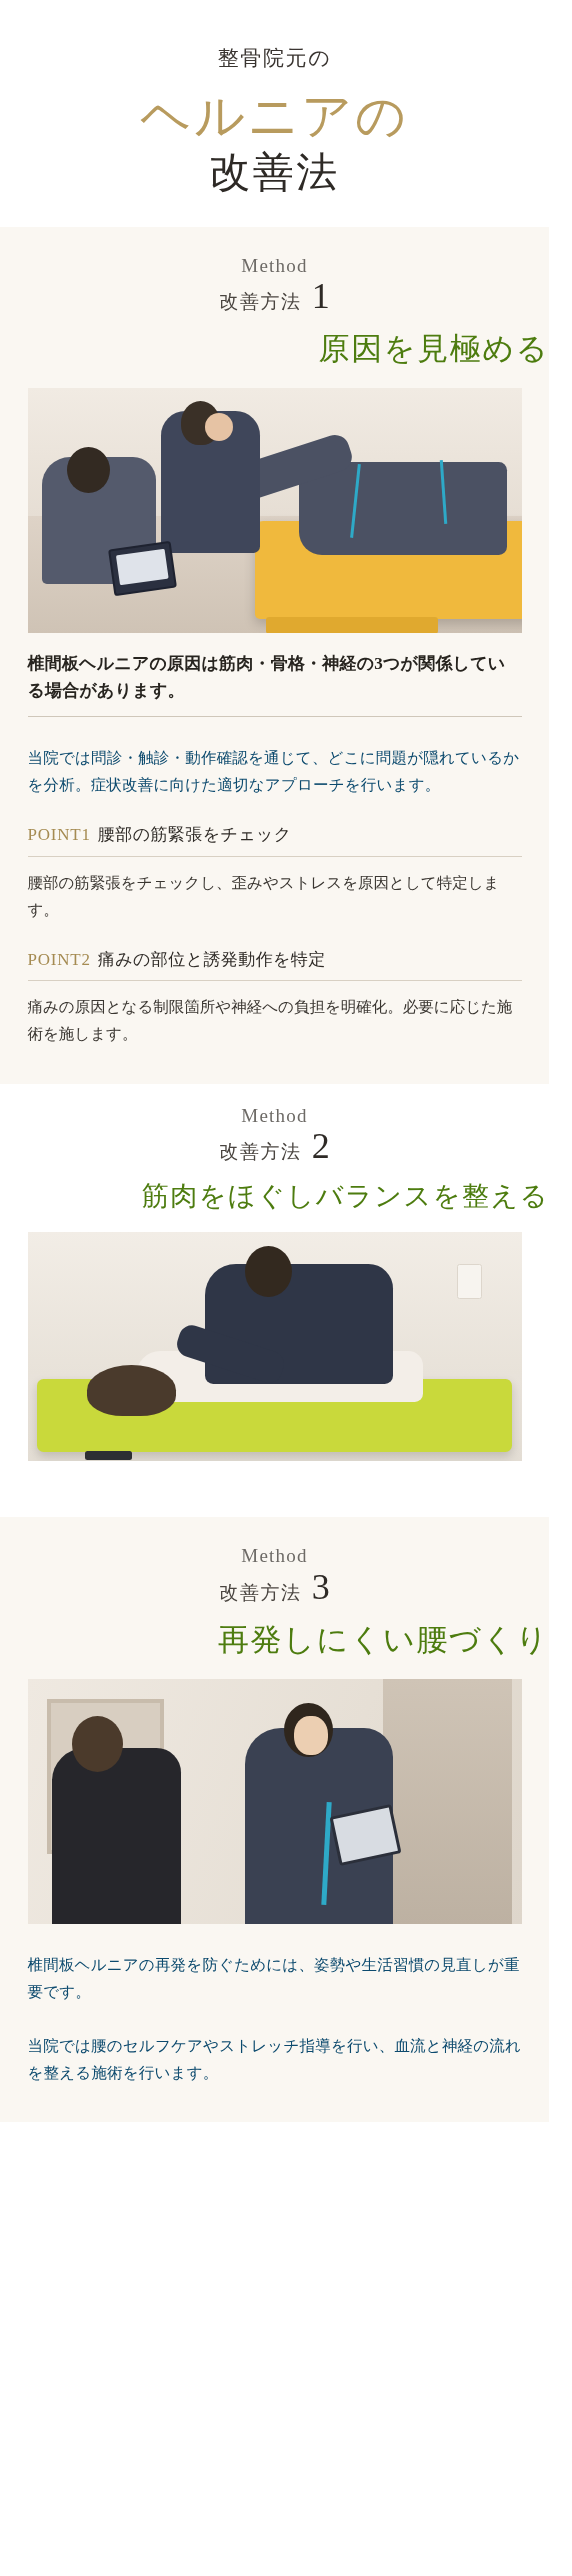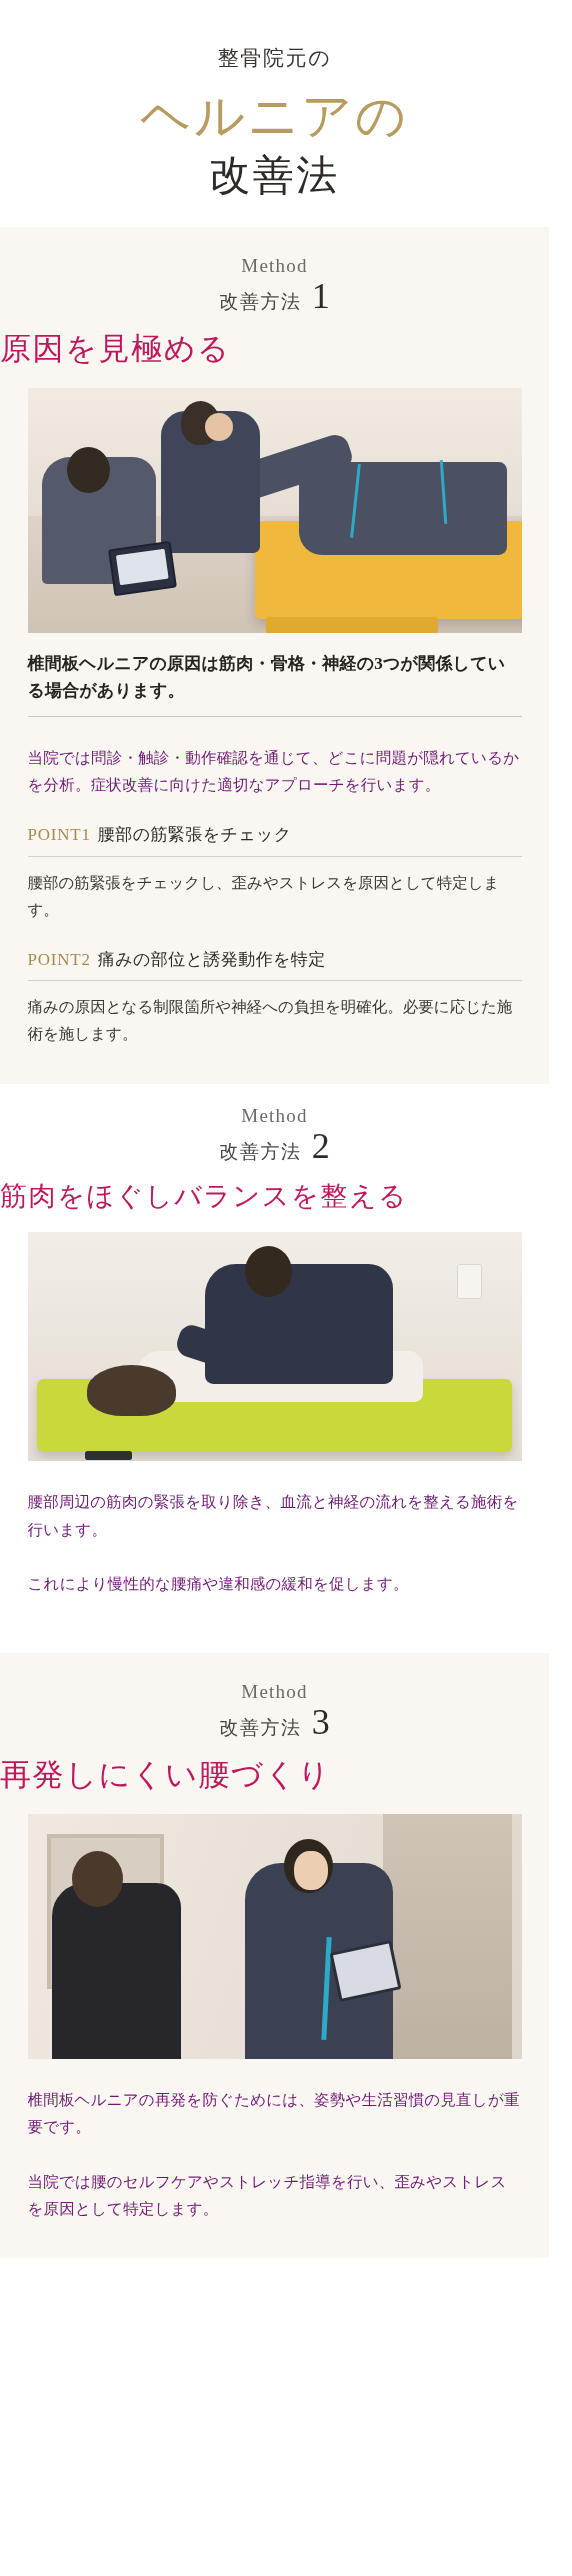--- a/index.html
+++ b/index.html
@@ -39,21 +39,21 @@
     color: #b89b5e;
     line-height: 1.25;
     font-family: "Liberation Serif", serif;
   }
   .header .title-dark {
     font-size: 41px;
     letter-spacing: 2.5px;
     color: #2e2a26;
     line-height: 1.3;
     margin-top: 1.6px;
-    font-family: Liberation Sans, sans-serif;
+    font-family: Liberation Mono, monospace;
   }
 
   
   .section {
     position: relative;
     box-sizing: border-box;
   }
   .section.tinted {
     background: #faf7f2;
     padding: 28px 0 36px 0;
@@ -87,24 +87,24 @@
     color: #4a4540;
   }
   .method-num {
     font-size: 36px;
     line-height: 1;
     color: #2e2a26;
     font-family: "Liberation Serif", serif;
   }
 
   .section-title {
-    text-align: left;
+    text-align: right;
     font-size: 31px;
     letter-spacing: 1.6px;
-    color: #be185d;
+    color: #4d7c0f;
     margin: 13px 0 18px 0;
     font-family: "Liberation Serif", serif;
   }
   .section-title.smaller {
     font-size: 27px;
   }
 
   
   .photo {
     width: 494px;
@@ -288,21 +288,21 @@
     margin: 16.4px 0 3.3px 0;
     letter-spacing: 0.2px;
   }
   .lead-underline {
     border-bottom: 0.8px solid #cfc7ba;
     padding-bottom: 11.4px;
   }
   .para {
     font-size: 15.5px;
     line-height: 1.75;
-    color: #701a75;
+    color: #0c4a6e;
     margin: 27px 0 0 0;
     letter-spacing: 0.2px;
   }
   .point-head {
     display: flex;
     align-items: baseline;
     gap: 7px;
     margin-top: 24.5px;
     padding-bottom: 9.8px;
     border-bottom: 0.8px solid #d8d0c3;
@@ -401,24 +401,20 @@
       <div class="bed">
         <div class="bed-leg"></div>
       </div>
       <div class="torso"></div>
       <div class="hair"></div>
       <div class="therap"></div>
       <div class="therap-head"></div>
       <div class="arm"></div>
     </div>
 
-    <div class="content">
-      <div class="para">腰部周辺の筋肉の緊張を取り除き、血流と神経の流れを整える施術を行います。</div>
-      <div class="para">これにより慢性的な腰痛や違和感の緩和を促します。</div>
-    </div>
   </div>
 
   <div class="gap-lg"></div>
 
   <div class="section tinted">
 
     <div class="method-label">
       <span class="method-en">Method</span>
       <div class="method-row">
         <span class="method-jp">改善方法</span>
@@ -436,18 +432,18 @@
       <div class="woman-head"></div>
       <div class="man"></div>
       <div class="man-head"></div>
       <div class="man-face"></div>
       <div class="stripe3"></div>
       <div class="tablet"></div>
     </div>
 
     <div class="content">
       <div class="para">椎間板ヘルニアの再発を防ぐためには、姿勢や生活習慣の見直しが重要です。</div>
-      <div class="para">当院では腰のセルフケアやストレッチ指導を行い、歪みやストレスを原因として特定します。</div>
+      <div class="para">当院では腰のセルフケアやストレッチ指導を行い、血流と神経の流れを整える施術を行います。</div>
     </div>
   </div>
 
 </div>
 
 
 </body></html>

